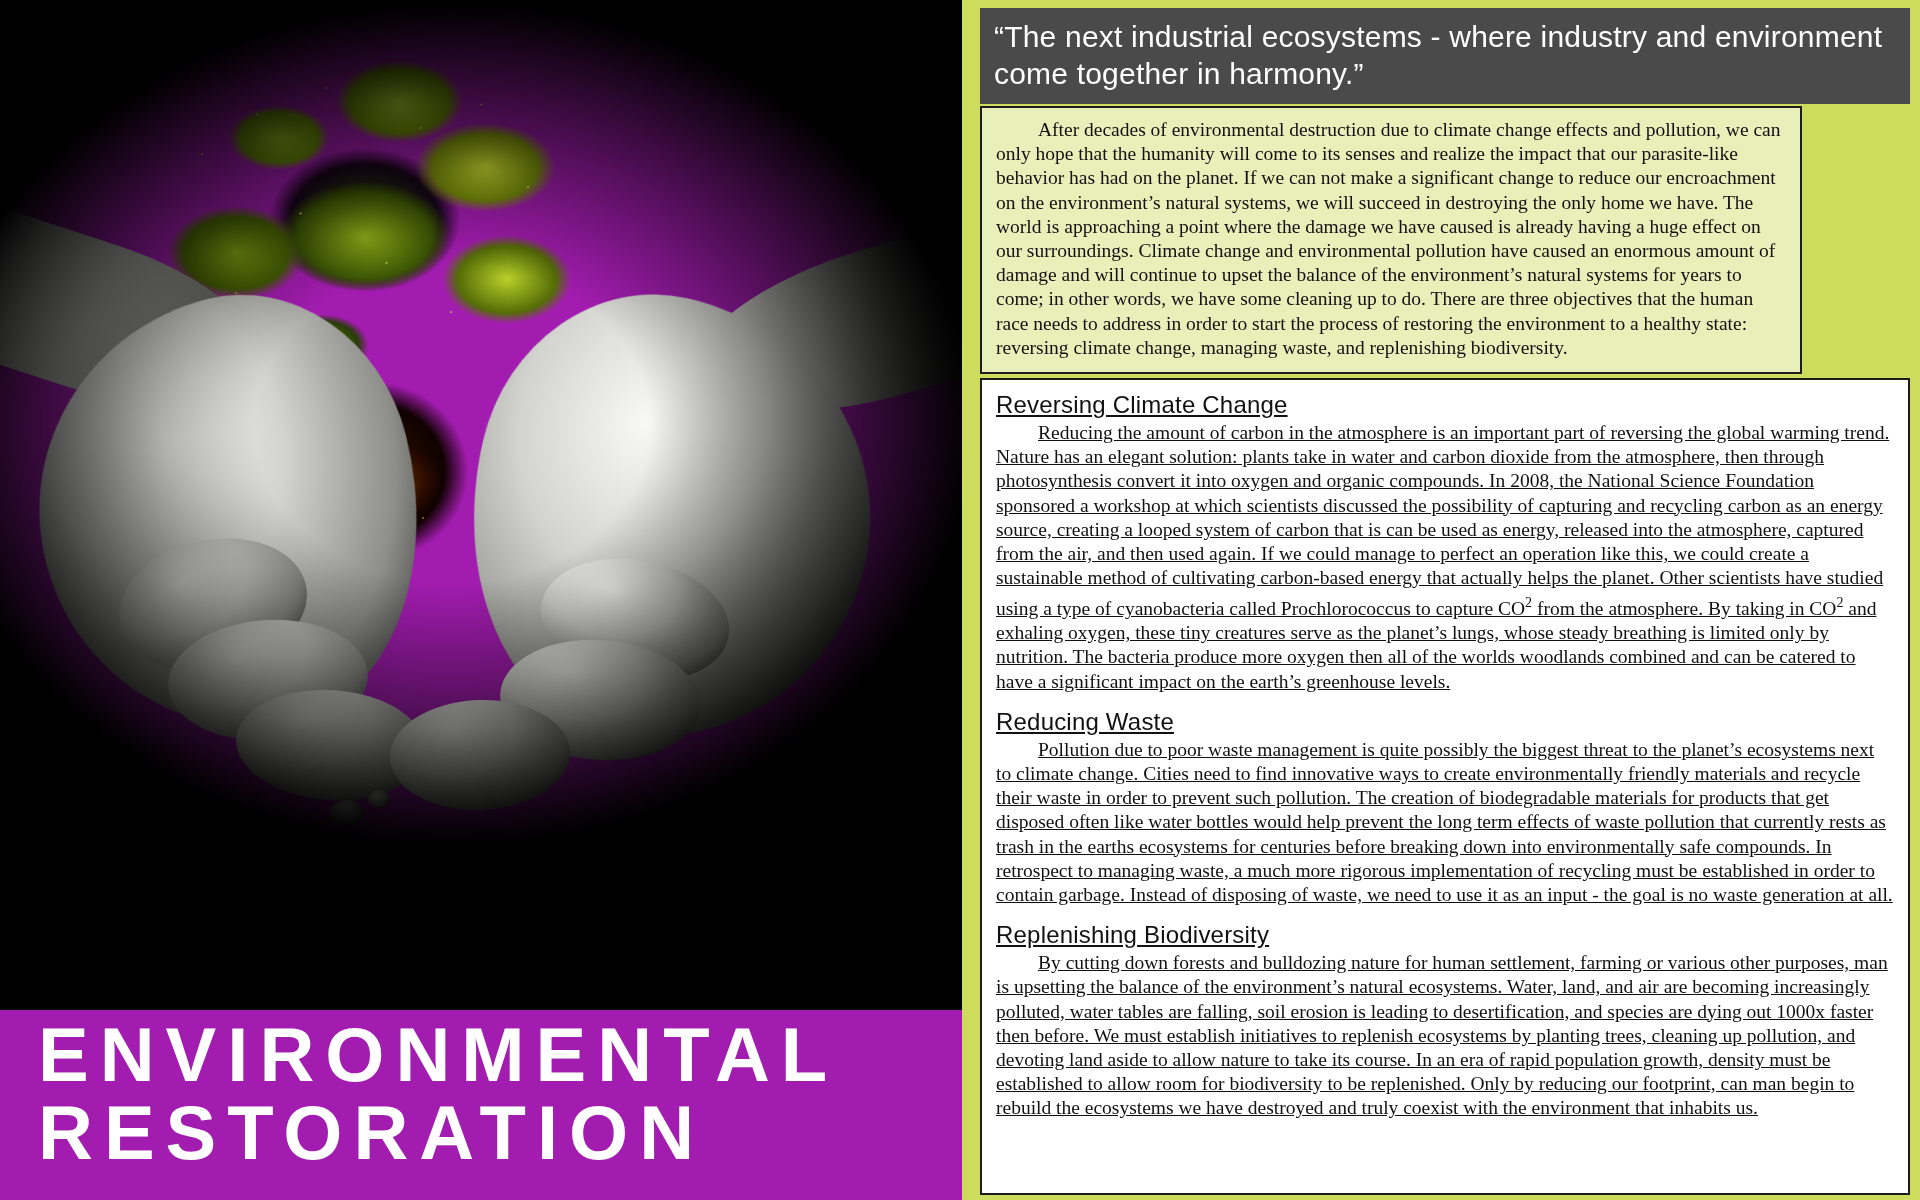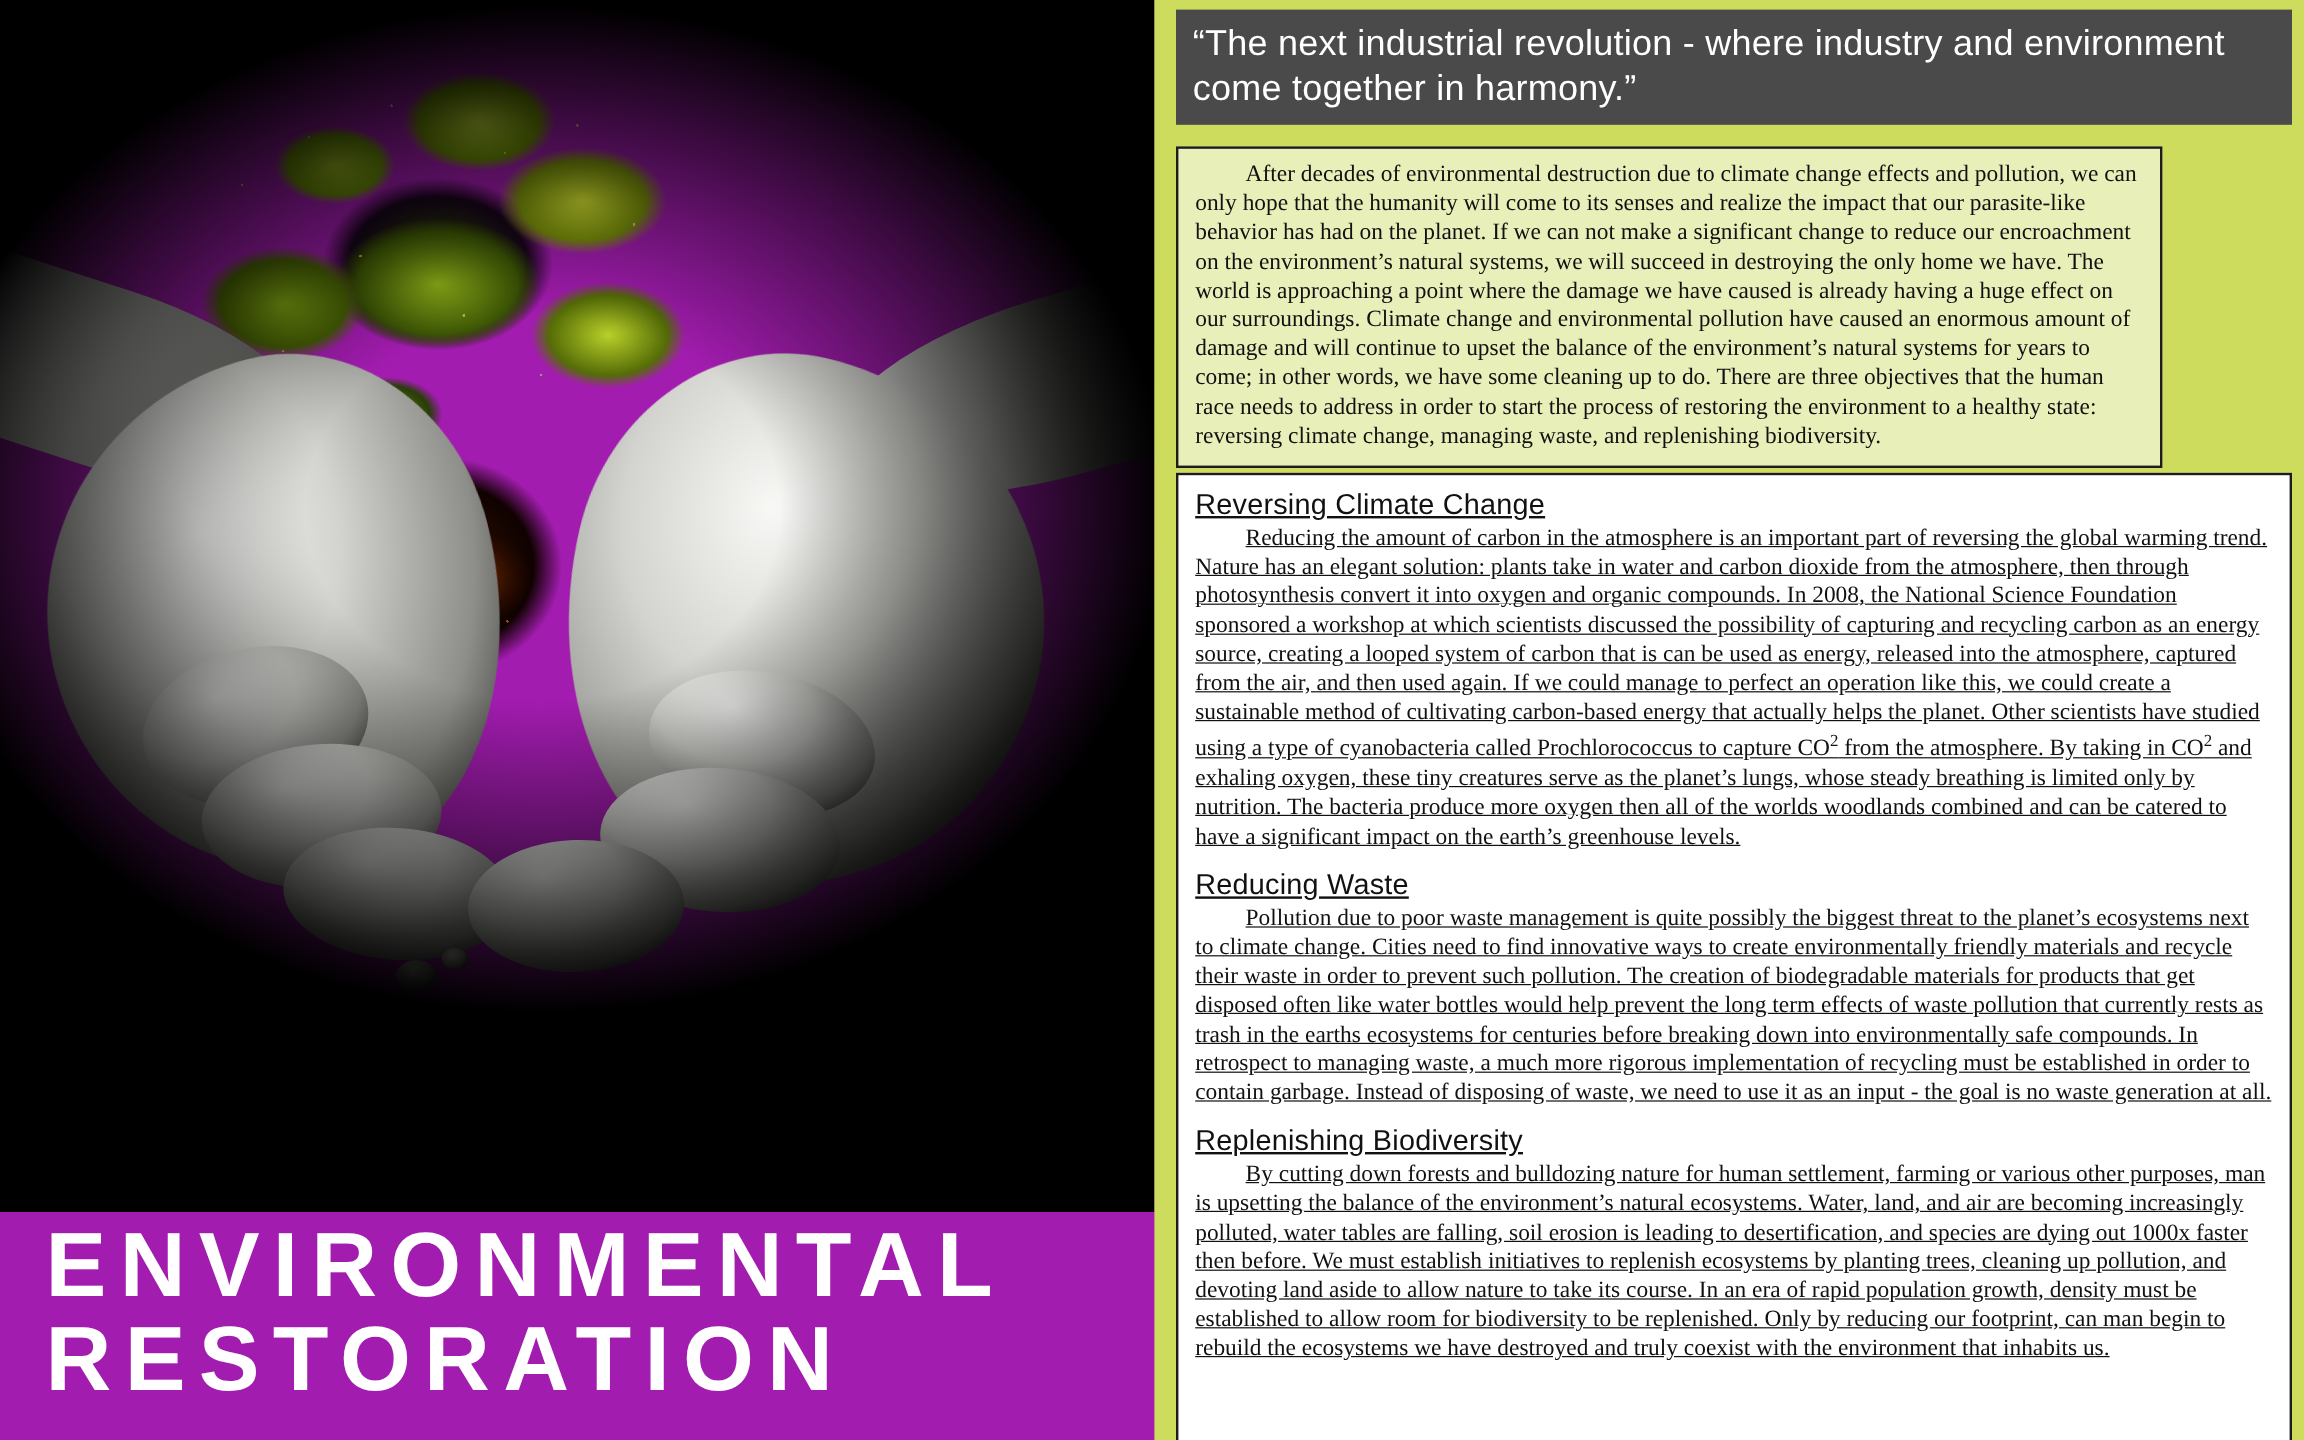--- a/index.html
+++ b/index.html
@@ -206,21 +206,21 @@
     font-family: "Liberation Sans", sans-serif;
     font-size: 30px;
     line-height: 37px;
     padding: 10px 14px 12px 14px;
     box-sizing: border-box;
     width: 930px;
     letter-spacing: .2px;
   }
 
   .intro-box {
-    margin-top: 18px;
+    margin-top: 2px;
     width: 822px;
     background: #e8efb9;
     border: 2px solid #1c1c1c;
     box-sizing: border-box;
     padding: 10px 14px 12px 14px;
   }
   .intro-box p {
     margin: 0;
     font-size: 19.5px;
     line-height: 24.2px;
@@ -292,21 +292,21 @@
     </div>
 
     <div class="title-block">
       <div class="title-line">ENVIRONMENTAL</div>
       <div class="title-line">RESTORATION</div>
     </div>
   </div>
 
   <div class="right-panel">
 
-    <div class="quote-bar">“The next industrial revolution - where industry and environment come together in harmony.”</div>
+    <div class="quote-bar">“The next industrial ecosystems - where industry and environment come together in harmony.”</div>
 
     <div class="intro-box">
       <p>After decades of environmental destruction due to climate change effects and pollution, we can only hope that the humanity will come to its senses and realize the impact that our parasite-like behavior has had on the planet. If we can not make a significant change to reduce our encroachment on the environment’s natural systems, we will succeed in destroying the only home we have. The world is approaching a point where the damage we have caused is already having a huge effect on our surroundings. Climate change and environmental pollution have caused an enormous amount of damage and will continue to upset the balance of the environment’s natural systems for years to come; in other words, we have some cleaning up to do. There are three objectives that the human race needs to address in order to start the process of restoring the environment to a healthy state: reversing climate change, managing waste, and replenishing biodiversity.</p>
     </div>
 
     <div class="body-box">
 
       <h2 class="section-head">Reversing Climate Change</h2>
       <p><span>Reducing the amount of carbon in the atmosphere is an important part of reversing the global warming trend. Nature has an elegant solution: plants take in water and carbon dioxide from the atmosphere, then through photosynthesis convert it into oxygen and organic compounds. In 2008, the National Science Foundation sponsored a workshop at which scientists discussed the possibility of capturing and recycling carbon as an energy source, creating a looped system of carbon that is can be used as energy, released into the atmosphere, captured from the air, and then used again. If we could manage to perfect an operation like this, we could create a sustainable method of cultivating carbon-based energy that actually helps the planet. Other scientists have studied using a type of cyanobacteria called Prochlorococcus to capture CO</span><sup>2</sup><span> from the atmosphere. By taking in CO</span><sup>2</sup><span> and exhaling oxygen, these tiny creatures serve as the planet’s lungs, whose steady breathing is limited only by nutrition. The bacteria produce more oxygen then all of the worlds woodlands combined and can be catered to have a significant impact on the earth’s greenhouse levels.</span></p>
 

